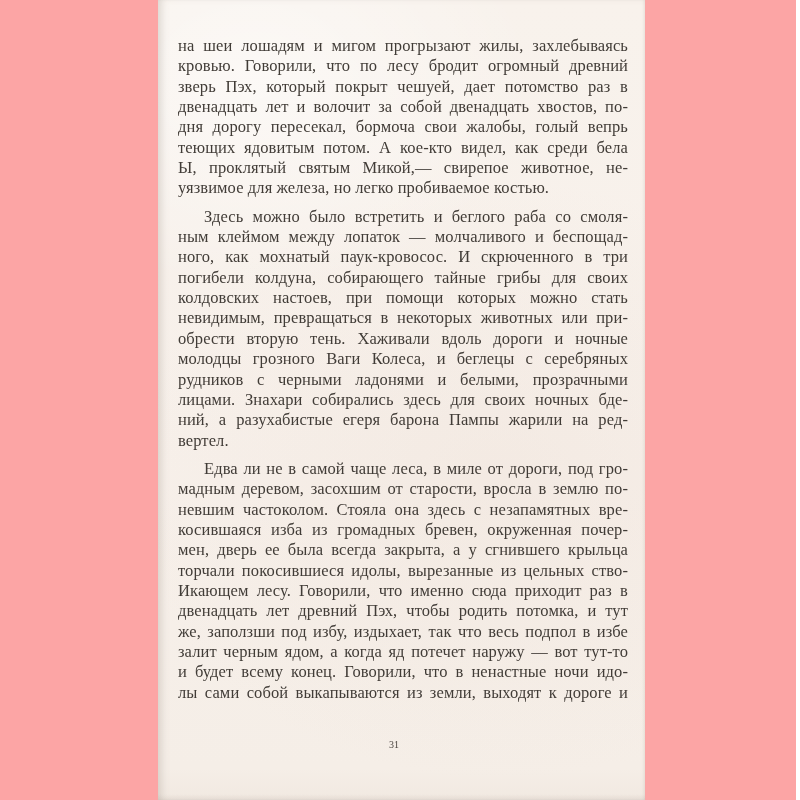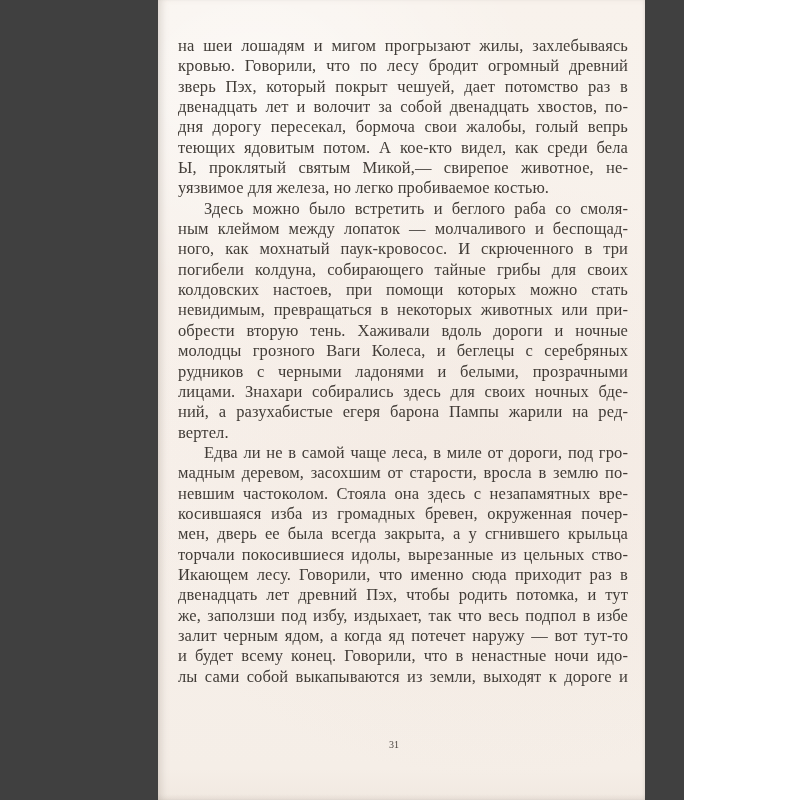--- a/index.html
+++ b/index.html
@@ -2,23 +2,23 @@
 <html><head>
 <meta charset="utf-8">
 <style>
   html, body {
     margin: 0;
     padding: 0;
     background: #ffffff;
   }
   #canvas {
     position: relative;
-    width: 684px;
+    width: 796px;
     height: 800px;
-    background: #404040;
+    background: #fca5a5;
     overflow: hidden;
     font-family: "Liberation Serif", "DejaVu Serif", serif;
   }
   .page-scan {
     position: absolute;
     left: 158px;
     top: 0;
     width: 487px;
     height: 800px;
     background:
@@ -42,21 +42,21 @@
     height: 20.35px;
     line-height: 20.35px;
     font-size: 16.5px;
     letter-spacing: 0.1px;
     text-align: justify;
     text-align-last: justify;
     white-space: normal;
     overflow: visible;
   }
   .line.last-left { text-align-last: left; }
-  .line.indented { text-indent: 26px; }
+  .line.indented { text-indent: 26px; margin-top: 8px; }
   .folio {
     position: absolute;
     left: 20px;
     top: 739px;
     width: 450px;
     text-align: center;
     font-size: 10px;
     color: #4a443f;
     transform: translateX(-9px);
   }

